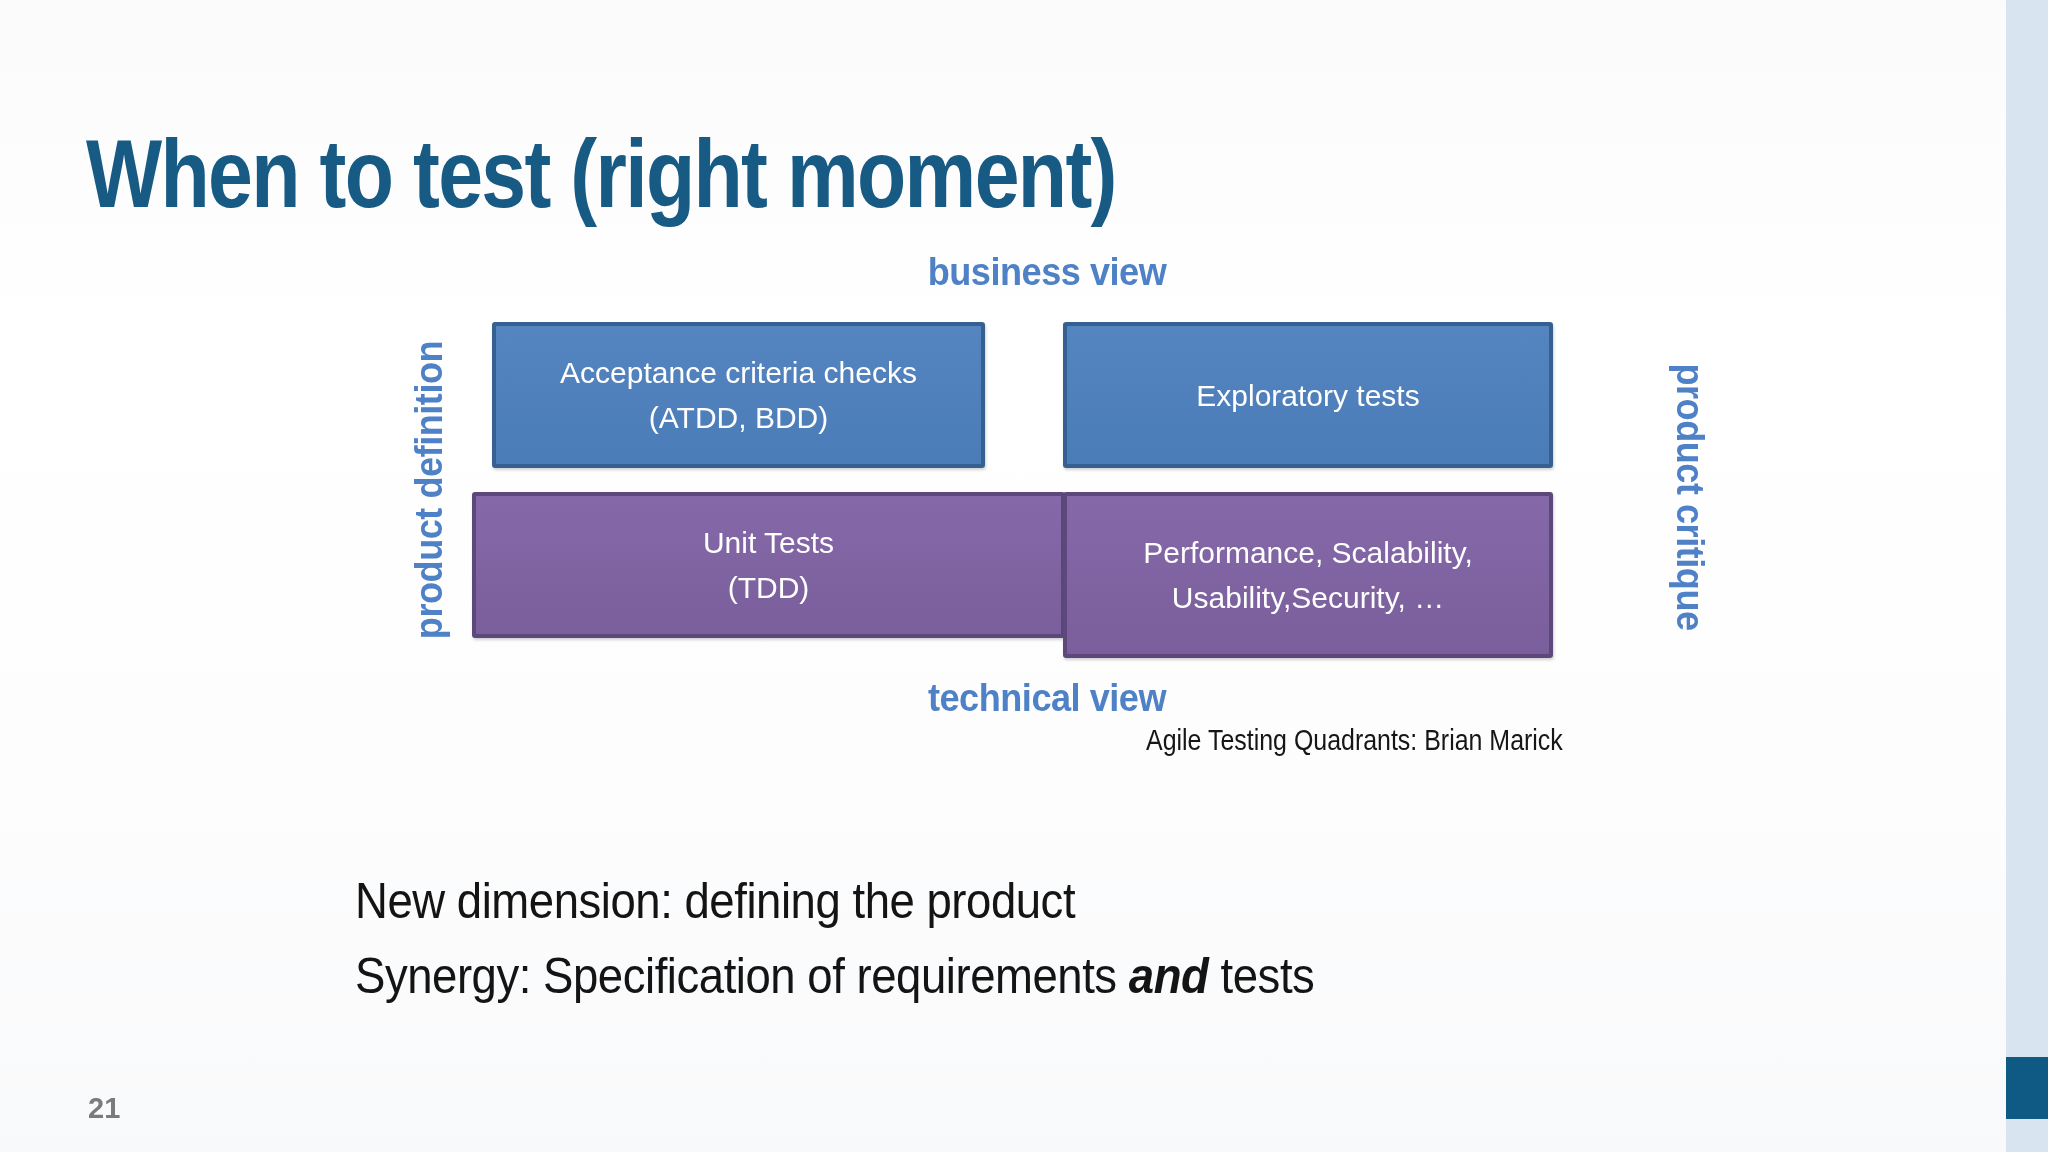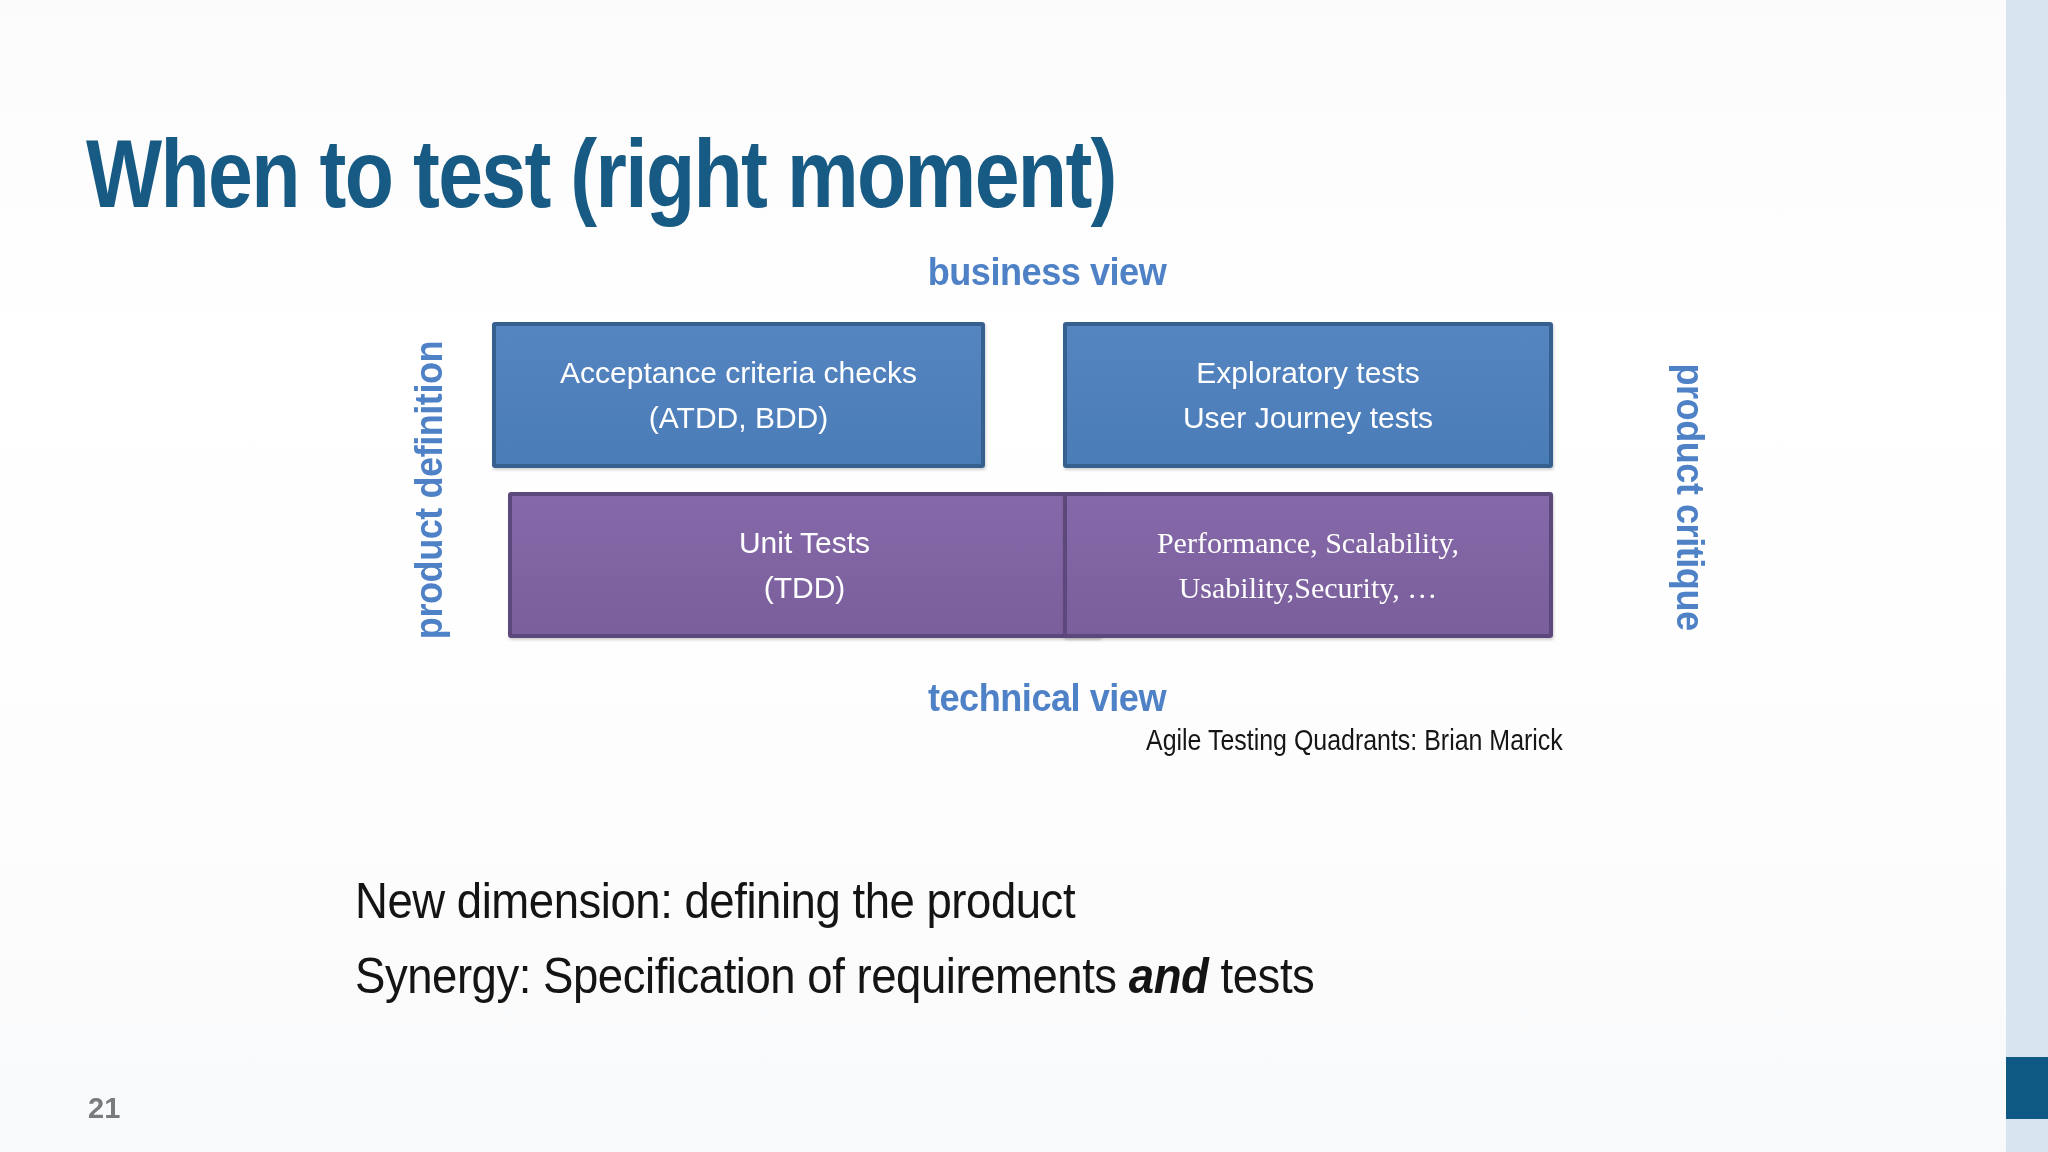--- a/index.html
+++ b/index.html
@@ -51,22 +51,22 @@
     align-items: center; justify-content: center;
     text-align: center;
     color: #ffffff; font-size: 30px; line-height: 45px;
     border-radius: 3px;
     box-shadow: 1px 2px 3px rgba(0,0,0,0.18);
   }
   .quad.blue   { background: linear-gradient(180deg, #5585c0 0%, #4a7cb8 100%); border: 4px solid #36608f; }
   .quad.purple { background: linear-gradient(180deg, #8568a8 0%, #7a5f9c 100%); border: 4px solid #5c487b; }
   .q-tl { left: 492px;  top: 322px; width: 493px; height: 146px; }
   .q-tr { left: 1063px; top: 322px; width: 490px; height: 146px; justify-content: center; }
-  .q-bl { left: 508px;  top: 492px; width: 593px; height: 146px; }
-  .q-br { left: 1063px; top: 492px; width: 490px; height: 146px; font-family: Liberation Serif, serif; }
+  .q-bl { left: 472px;  top: 492px; width: 593px; height: 146px; }
+  .q-br { left: 1063px; top: 492px; width: 490px; height: 166px; }
   .quad span { display: block; }
 
   
   .attribution {
     position: absolute; left: 1146px; top: 726px;
     font-size: 29px; color: #161616; line-height: 1.0; white-space: nowrap;
     transform: scaleX(0.86); transform-origin: left top;
   }
 
   
@@ -98,21 +98,20 @@
   <div class="axis-label axis-bottom">technical view</div>
   <div class="axis-label axis-left">product definition</div>
   <div class="axis-label axis-right">product critique</div>
 
   <div class="quad blue q-tl">
     <span>Acceptance criteria checks</span>
     <span>(ATDD, BDD)</span>
   </div>
   <div class="quad blue q-tr">
     <span>Exploratory tests</span>
-    <span>User Journey tests</span>
   </div>
   <div class="quad purple q-bl">
     <span>Unit Tests</span>
     <span>(TDD)</span>
   </div>
   <div class="quad purple q-br">
     <span>Performance, Scalability,</span>
     <span>Usability,Security, …</span>
   </div>
 

